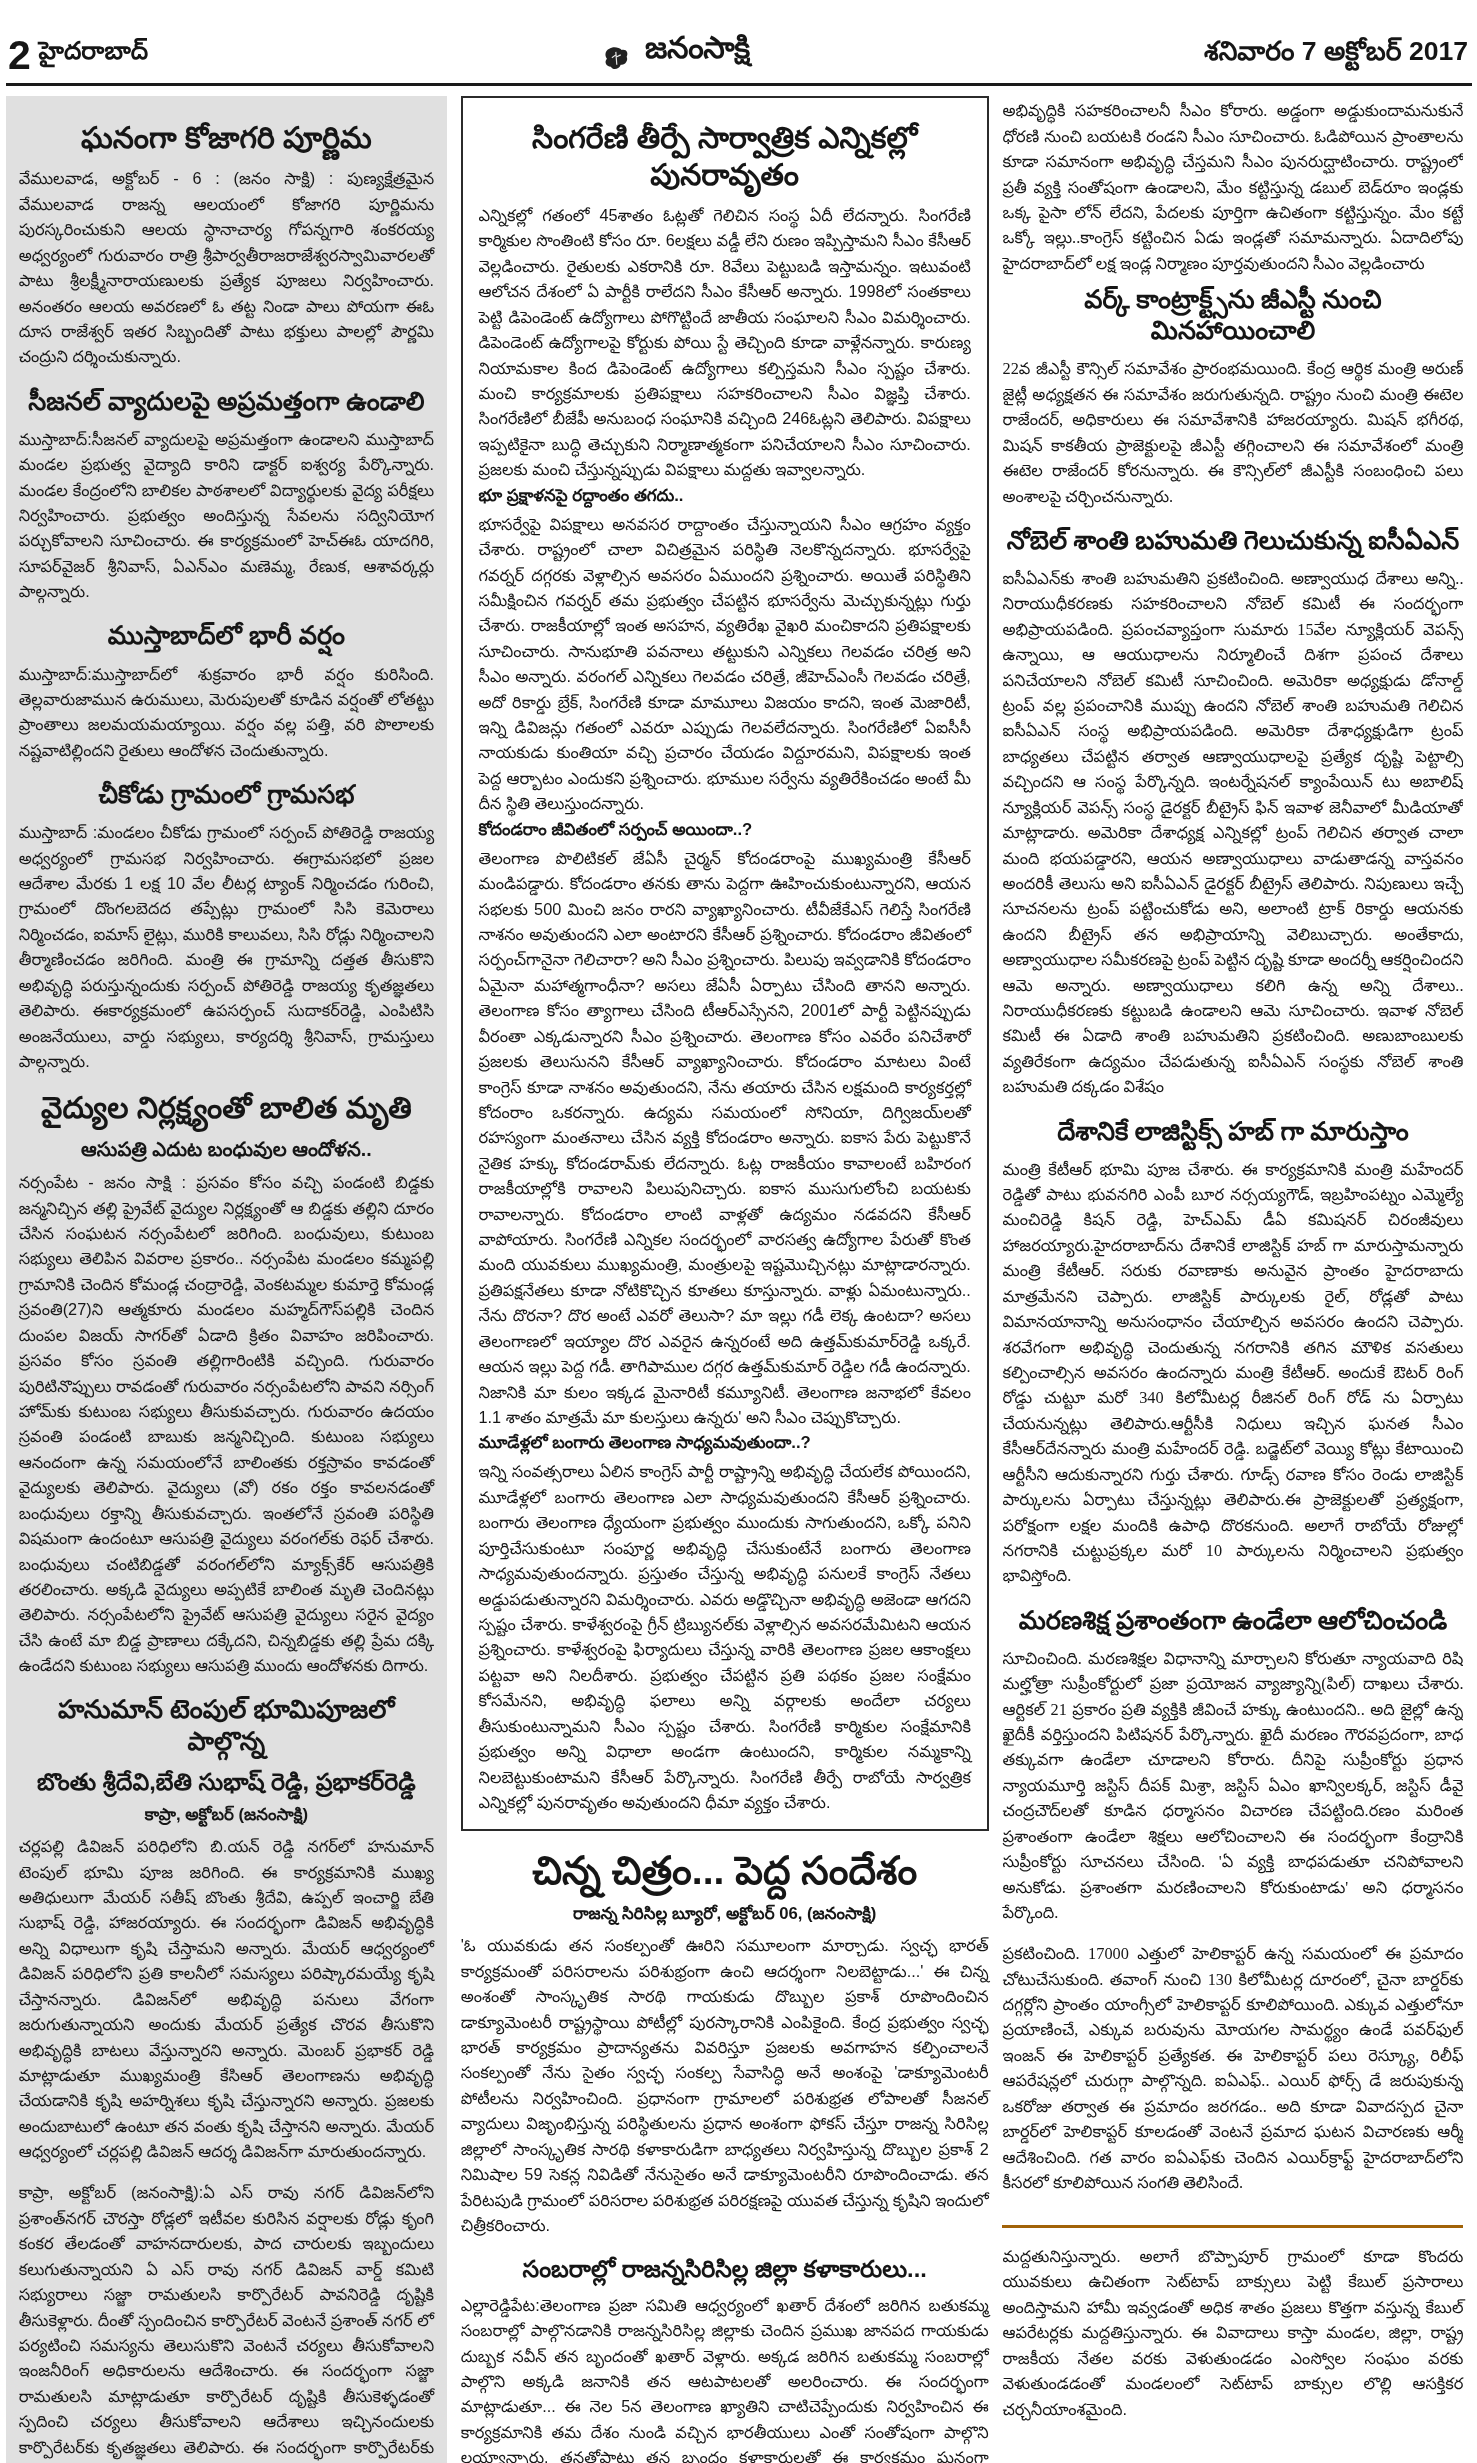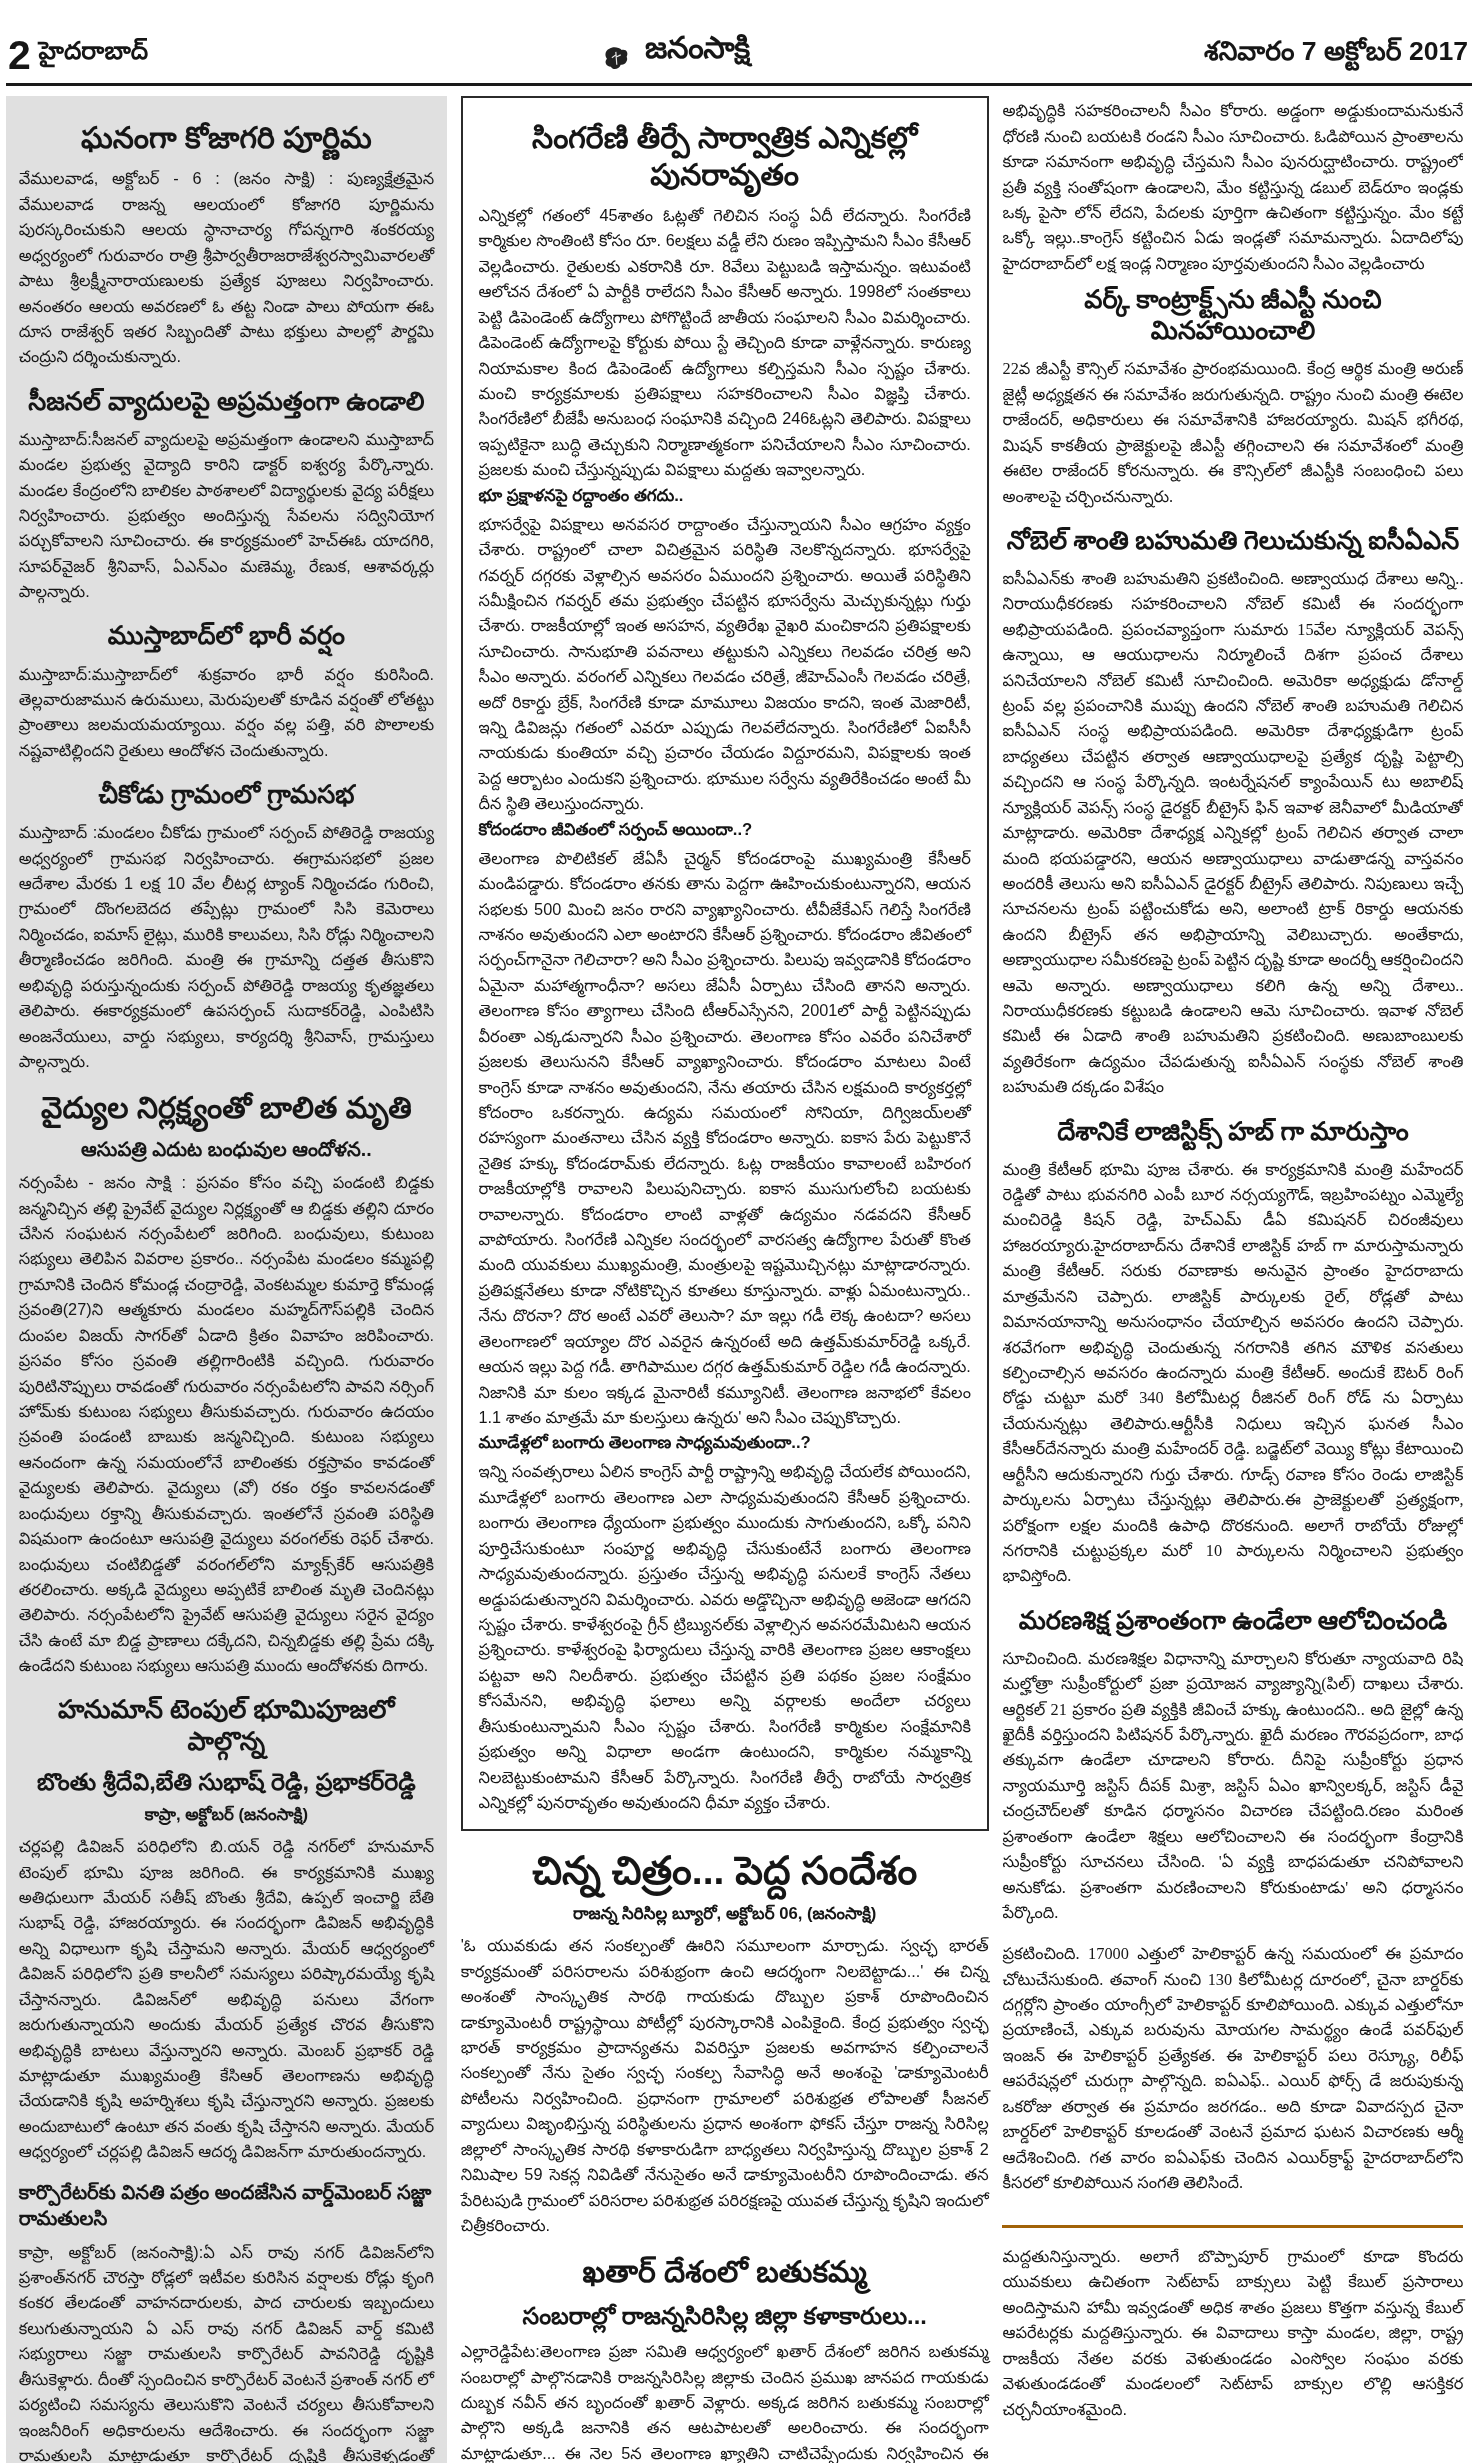--- a/index.html
+++ b/index.html
@@ -80,21 +80,20 @@
       <div class="subhead">ఆసుపత్రి ఎదుట బంధువుల ఆందోళన..</div>
       <p class="body">నర్సంపేట - జనం సాక్షి :  ప్రసవం కోసం వచ్చి పండంటి బిడ్డకు జన్మనిచ్చిన తల్లి ప్రైవేట్ వైద్యుల నిర్లక్ష్యంతో ఆ బిడ్డకు తల్లిని దూరం చేసిన సంఘటన నర్సంపేటలో జరిగింది. బంధువులు, కుటుంబ సభ్యులు తెలిపిన వివరాల ప్రకారం.. నర్సంపేట మండలం కమ్మపల్లి గ్రామానికి చెందిన కోమండ్ల చంద్రారెడ్డి, వెంకటమ్మల కుమార్తె కోమండ్ల స్రవంతి(27)ని ఆత్మకూరు మండలం మహ్మద్‌గౌస్‌పల్లికి చెందిన దుంపల విజయ్ సాగర్‌తో ఏడాది క్రితం వివాహం జరిపించారు. ప్రసవం కోసం స్రవంతి తల్లిగారింటికి వచ్చింది. గురువారం పురిటినొప్పులు రావడంతో గురువారం నర్సంపేటలోని పావని నర్సింగ్ హోమ్‌కు కుటుంబ సభ్యులు తీసుకువచ్చారు. గురువారం ఉదయం స్రవంతి పండంటి బాబుకు జన్మనిచ్చింది. కుటుంబ సభ్యులు ఆనందంగా ఉన్న సమయంలోనే బాలింతకు రక్తస్రావం కావడంతో వైద్యులకు తెలిపారు. వైద్యులు (వో) రకం రక్తం కావలనడంతో బంధువులు రక్తాన్ని తీసుకువచ్చారు. ఇంతలోనే స్రవంతి పరిస్థితి విషమంగా ఉందంటూ ఆసుపత్రి వైద్యులు వరంగల్‌కు రెఫర్ చేశారు. బంధువులు చంటిబిడ్డతో వరంగల్‌లోని మ్యాక్స్‌కేర్ ఆసుపత్రికి తరలించారు. అక్కడి వైద్యులు అప్పటికే బాలింత మృతి చెందినట్లు తెలిపారు. నర్సంపేటలోని ప్రైవేట్ ఆసుపత్రి వైద్యులు సరైన వైద్యం చేసి ఉంటే మా బిడ్డ ప్రాణాలు దక్కేదని, చిన్నబిడ్డకు తల్లి ప్రేమ దక్కి ఉండేదని కుటుంబ సభ్యులు ఆసుపత్రి ముందు ఆందోళనకు దిగారు.</p>
     </article>
     <article class="art">
       <h2 class="h-md">హనుమాన్ టెంపుల్ భూమిపూజలో పాల్గొన్న</h2>
       <div class="subhead subhead-lg">బొంతు శ్రీదేవి,బేతి సుభాష్ రెడ్డి, ప్రభాకర్‌రెడ్డి</div>
       <div class="dateline">కాప్రా, అక్టోబర్ (జనంసాక్షి)</div>
       <p class="body">చర్లపల్లి డివిజన్ పరిధిలోని బి.యన్ రెడ్డి నగర్‌లో హనుమాన్ టెంపుల్ భూమి పూజ జరిగింది.  ఈ కార్యక్రమానికి ముఖ్య అతిధులుగా మేయర్ సతీష్ బొంతు శ్రీదేవి, ఉప్పల్ ఇంచార్జి బేతి సుభాష్ రెడ్డి, హాజరయ్యారు.  ఈ సందర్భంగా డివిజన్ అభివృద్ధికి అన్ని విధాలుగా కృషి చేస్తామని అన్నారు.  మేయర్ ఆధ్వర్యంలో డివిజన్ పరిధిలోని ప్రతి కాలనీలో సమస్యలు పరిష్కారమయ్యే కృషి చేస్తానన్నారు. డివిజన్‌లో అభివృద్ధి పనులు వేగంగా జరుగుతున్నాయని అందుకు మేయర్ ప్రత్యేక చొరవ తీసుకొని అభివృద్ధికి బాటలు వేస్తున్నారని అన్నారు. మెంబర్ ప్రభాకర్ రెడ్డి మాట్లాడుతూ ముఖ్యమంత్రి కేసిఆర్ తెలంగాణను అభివృద్ధి చేయడానికి కృషి అహర్నిశలు కృషి చేస్తున్నారని అన్నారు.  ప్రజలకు అందుబాటులో ఉంటూ తన వంతు కృషి చేస్తానని అన్నారు. మేయర్ ఆధ్వర్యంలో చర్లపల్లి డివిజన్ ఆదర్శ డివిజన్‌గా మారుతుందన్నారు.</p>
     </article>
     <article class="art">
-      <h2 class="h-inline">కార్పొరేటర్‌కు వినతి పత్రం అందజేసిన వార్డ్‌మెంబర్ సజ్జా రామతులసి</h2>
       <p class="body">కాప్రా, అక్టోబర్ (జనంసాక్షి):ఏ ఎస్ రావు నగర్ డివిజన్‌లోని ప్రశాంత్‌నగర్ చౌరస్తా రోడ్లలో ఇటీవల కురిసిన వర్షాలకు రోడ్లు కృంగి కంకర తేలడంతో వాహనదారులకు, పాద చారులకు ఇబ్బందులు కలుగుతున్నాయని ఏ ఎస్ రావు నగర్ డివిజన్ వార్డ్ కమిటి సభ్యురాలు సజ్జా రామతులసి కార్పొరేటర్ పావనిరెడ్డి దృష్టికి తీసుకెళ్లారు. దీంతో స్పందించిన కార్పొరేటర్ వెంటనే ప్రశాంత్ నగర్ లో పర్యటించి సమస్యను తెలుసుకొని వెంటనే చర్యలు తీసుకోవాలని ఇంజనీరింగ్ అధికారులను ఆదేశించారు. ఈ సందర్భంగా సజ్జా రామతులసి మాట్లాడుతూ కార్పొరేటర్ దృష్టికి తీసుకెళ్ళడంతో స్పదించి చర్యలు తీసుకోవాలని ఆదేశాలు ఇచ్చినందులకు కార్పొరేటర్‌కు కృతజ్ఞతలు తెలిపారు. ఈ సందర్భంగా కార్పొరేటర్‌కు వినతి పత్రం అంద జేశారు.ఏఈ సంతోష్‌రెడ్డి, సజ్జా సుదర్శన్ రావు తదితరులు పాల్గొన్నారు.</p>
     </article>
 
   </div>
 
   <div class="col-center">
     <article class="main-box">
       <h2 class="h-lg">సింగరేణి తీర్పే సార్వాత్రిక ఎన్నికల్లో పునరావృతం</h2>
       <p class="body sec">ఎన్నికల్లో గతంలో 45శాతం ఓట్లతో గెలిచిన సంస్థ ఏదీ లేదన్నారు. సింగరేణి కార్మికుల సొంతింటి కోసం రూ. 6లక్షలు వడ్డీ లేని రుణం ఇప్పిస్తామని సీఎం కేసీఆర్ వెల్లడించారు. రైతులకు ఎకరానికి రూ. 8వేలు పెట్టుబడి ఇస్తామన్నం. ఇటువంటి ఆలోచన దేశంలో ఏ పార్టీకి రాలేదని సీఎం కేసీఆర్ అన్నారు. 1998లో సంతకాలు పెట్టి డిపెండెంట్ ఉద్యోగాలు పోగొట్టిందే జాతీయ సంఘాలని సీఎం విమర్శించారు. డిపెండెంట్ ఉద్యోగాలపై కోర్టుకు పోయి స్టే తెచ్చింది కూడా వాళ్లేనన్నారు. కారుణ్య నియామకాల కింద డిపెండెంట్ ఉద్యోగాలు కల్పిస్తమని సీఎం స్పష్టం చేశారు. మంచి కార్యక్రమాలకు ప్రతిపక్షాలు సహకరించాలని సీఎం విజ్ఞప్తి చేశారు. సింగరేణిలో బీజేపీ అనుబంధ సంఘానికి వచ్చింది 246ఓట్లని తెలిపారు. విపక్షాలు ఇప్పటికైనా బుద్ధి తెచ్చుకుని నిర్మాణాత్మకంగా పనిచేయాలని సీఎం సూచించారు. ప్రజలకు మంచి చేస్తున్నప్పుడు విపక్షాలు మద్దతు ఇవ్వాలన్నారు.</p>
       <div class="qhead">భూ ప్రక్షాళనపై రద్దాంతం తగదు..</div>
@@ -105,21 +104,20 @@
       <p class="body sec">ఇన్ని సంవత్సరాలు ఏలిన కాంగ్రెస్ పార్టీ రాష్ట్రాన్ని అభివృద్ధి చేయలేక పోయిందని, మూడేళ్లలో బంగారు తెలంగాణ ఎలా సాధ్యమవుతుందని కేసీఆర్ ప్రశ్నించారు. బంగారు తెలంగాణ ధ్యేయంగా ప్రభుత్వం ముందుకు సాగుతుందని, ఒక్కో పనిని పూర్తిచేసుకుంటూ సంపూర్ణ అభివృద్ధి చేసుకుంటేనే బంగారు తెలంగాణ సాధ్యమవుతుందన్నారు. ప్రస్తుతం చేస్తున్న అభివృద్ధి పనులకే కాంగ్రెస్ నేతలు అడ్డుపడుతున్నారని విమర్శించారు. ఎవరు అడ్డొచ్చినా అభివృద్ధి అజెండా ఆగదని స్పష్టం చేశారు. కాళేశ్వరంపై గ్రీన్ ట్రిబ్యునల్‌కు వెళ్లాల్సిన అవసరమేమిటని ఆయన ప్రశ్నించారు. కాళేశ్వరంపై ఫిర్యాదులు చేస్తున్న వారికి తెలంగాణ ప్రజల ఆకాంక్షలు పట్టవా అని నిలదీశారు. ప్రభుత్వం చేపట్టిన ప్రతి పథకం ప్రజల సంక్షేమం కోసమేనని, అభివృద్ధి ఫలాలు అన్ని వర్గాలకు అందేలా చర్యలు తీసుకుంటున్నామని సీఎం స్పష్టం చేశారు. సింగరేణి కార్మికుల సంక్షేమానికి ప్రభుత్వం అన్ని విధాలా అండగా ఉంటుందని, కార్మికుల నమ్మకాన్ని నిలబెట్టుకుంటామని కేసీఆర్ పేర్కొన్నారు. సింగరేణి తీర్పే రాబోయే సార్వత్రిక ఎన్నికల్లో పునరావృతం అవుతుందని ధీమా వ్యక్తం చేశారు.</p>
     </article>
 
     <article class="art">
       <h2 class="h-xl">చిన్న చిత్రం... పెద్ద సందేశం</h2>
       <div class="dateline">రాజన్న సిరిసిల్ల బ్యూరో, అక్టోబర్ 06, (జనంసాక్షి)</div>
       <p class="body">'ఓ యువకుడు తన సంకల్పంతో ఊరిని సమూలంగా మార్చాడు. స్వచ్ఛ భారత్ కార్యక్రమంతో పరిసరాలను పరిశుభ్రంగా ఉంచి ఆదర్శంగా నిలబెట్టాడు...' ఈ చిన్న అంశంతో సాంస్కృతిక సారథి గాయకుడు దొబ్బుల ప్రకాశ్ రూపొందించిన డాక్యూమెంటరీ రాష్ట్రస్థాయి పోటీల్లో పురస్కారానికి ఎంపికైంది. కేంద్ర ప్రభుత్వం స్వచ్ఛ భారత్ కార్యక్రమం ప్రాదాన్యతను వివరిస్తూ ప్రజలకు అవగాహన కల్పించాలనే సంకల్పంతో నేను సైతం స్వచ్ఛ సంకల్ప సేవాసిద్ధి అనే అంశంపై 'డాక్యూమెంటరీ పోటీలను నిర్వహించింది. ప్రధానంగా గ్రామాలలో పరిశుభ్రత లోపాలతో సీజనల్ వ్యాదులు విజృంభిస్తున్న పరిస్థితులను ప్రధాన అంశంగా ఫోకస్ చేస్తూ రాజన్న సిరిసిల్ల జిల్లాలో సాంస్కృతిక సారథి కళాకారుడిగా బాధ్యతలు నిర్వహిస్తున్న దొబ్బుల ప్రకాశ్ 2 నిమిషాల 59 సెకన్ల నివిడితో నేనుసైతం అనే డాక్యూమెంటరీని రూపొందించాడు. తన పేరిటపుడి గ్రామంలో పరిసరాల పరిశుభ్రత పరిరక్షణపై యువత చేస్తున్న కృషిని ఇందులో చిత్రీకరించారు.</p>
     </article>
 
     <article class="art">
-      <h2 class="h-lg">ఖతార్ దేశంలో బతుకమ్మ</h2>
       <div class="subhead subhead-lg">సంబరాల్లో రాజన్నసిరిసిల్ల జిల్లా కళాకారులు...</div>
       <p class="body">ఎల్లారెడ్డిపేట:తెలంగాణ ప్రజా సమితి ఆధ్వర్యంలో ఖతార్ దేశంలో జరిగిన బతుకమ్మ సంబరాల్లో పాల్గొనడానికి రాజన్నసిరిసిల్ల జిల్లాకు చెందిన ప్రముఖ జానపద గాయకుడు దుబ్బక నవీన్ తన బృందంతో ఖతార్ వెళ్లారు. అక్కడ జరిగిన బతుకమ్మ సంబరాల్లో పాల్గొని అక్కడి జనానికి తన ఆటపాటలతో అలరించారు. ఈ సందర్భంగా మాట్లాడుతూ... ఈ నెల 5న తెలంగాణ ఖ్యాతిని చాటిచెప్పేందుకు నిర్వహించిన ఈ కార్యక్రమానికి తమ దేశం నుండి వచ్చిన భారతీయులు ఎంతో సంతోషంగా పాల్గొని లయ్యాన్నారు. తనతోపాటు తన బృందం కళాకారులతో ఈ కార్యక్రమం ఘనంగా జరిగిందన్నారు. తన బృందానికి ప్రభుత్వం సహాయ సహకారాలు అందించి పలు దేశాలకు వెళ్లి తెలంగాణ రాష్ట్ర ఘనతను చాటేందుకు తోడ్పాటునందించాలన్నారు. తనతోపాటు తన బృందంలోని కళాకారులైన శేఖర్, రాజు, శ్రావణ్‌లు  పాల్గొనడం జరిగిందన్నారు.</p>
     </article>
 
   </div>
 
   <div class="col-right">
     <div class="right-box">
       <p class="body">అభివృద్ధికి సహకరించాలనీ సీఎం కోరారు. అడ్డంగా అడ్డుకుందామనుకునే ధోరణి నుంచి బయటకి రండని సీఎం సూచించారు. ఓడిపోయిన ప్రాంతాలను కూడా సమానంగా అభివృద్ధి చేస్తమని సీఎం పునరుద్ఘాటించారు. రాష్ట్రంలో ప్రతీ వ్యక్తి సంతోషంగా ఉండాలని, మేం కట్టిస్తున్న డబుల్ బెడ్‌రూం ఇండ్లకు ఒక్క పైసా లోన్ లేదని, పేదలకు పూర్తిగా ఉచితంగా కట్టిస్తున్నం. మేం కట్టే ఒక్కో ఇల్లు..కాంగ్రెస్ కట్టించిన ఏడు ఇండ్లతో సమామన్నారు. ఏదాదిలోపు హైదరాబాద్‌లో లక్ష ఇండ్ల నిర్మాణం పూర్తవుతుందని సీఎం వెల్లడించారు</p>
       <article class="art">

